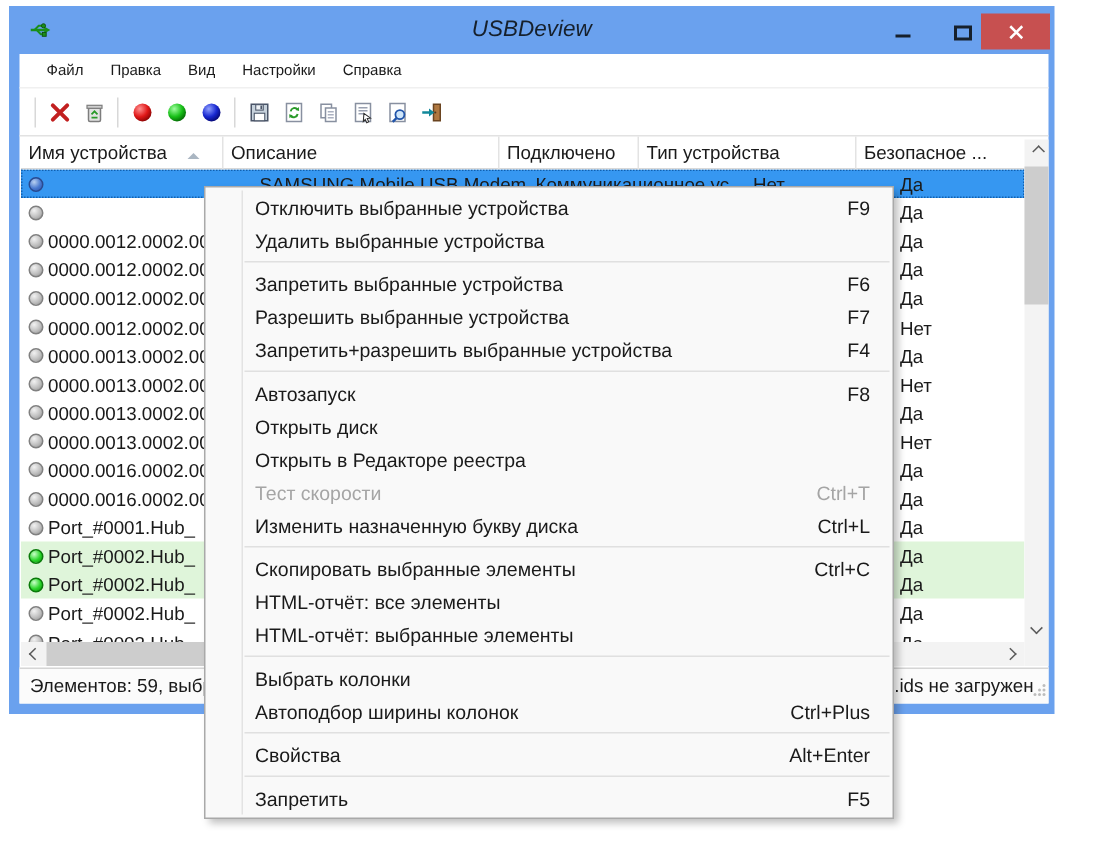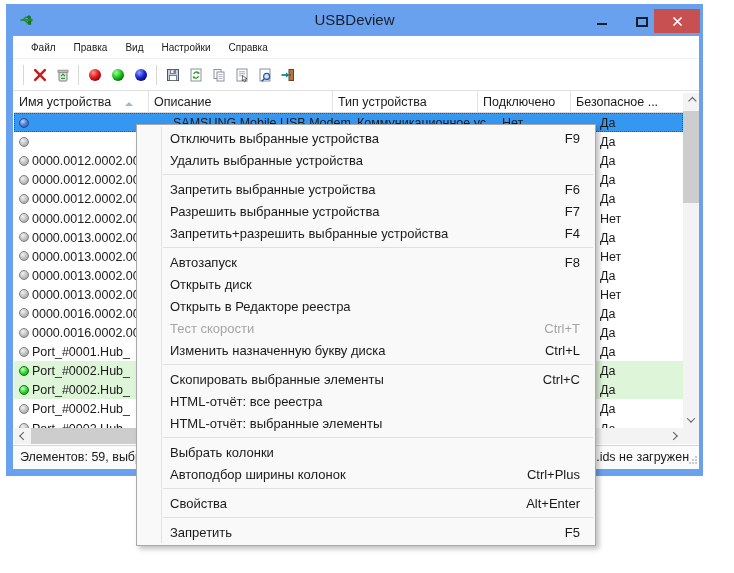--- a/index.html
+++ b/index.html
@@ -5,21 +5,21 @@
   * { margin:0; padding:0; box-sizing:border-box; }
   html,body { background:#fff; }
   body { font-family:"Liberation Sans","DejaVu Sans",sans-serif; color:#1a1a1a; }
   .page { position:relative; width:734px; height:573px; background:#fff; overflow:hidden; }
 
   
   .window { position:absolute; left:6px; top:4px; width:697px; height:472px; background:#6aa1ee; }
   .titlebar { position:relative; height:32px; }
   .appicon { position:absolute; left:12px; top:7px; width:18px; height:18px; }
   .wtitle { position:absolute; left:0; right:0; top:0; height:32px; line-height:32px; text-align:center;
-            font-size:15px; color:#16202c; }
+            font-size:15px; color:#16202c;font-style:italic; }
   .btn-min { position:absolute; right:92px; top:8px; width:18px; height:18px; cursor:default; }
   .glyph-min { position:absolute; left:4px; top:11px; width:10px; height:2px; background:#16202c; }
   .btn-max { position:absolute; right:52px; top:8px; width:18px; height:18px; }
   .glyph-max { position:absolute; left:3px; top:5px; width:12px; height:10px; border:2px solid #16202c; background:transparent; }
   .btn-close { position:absolute; right:3px; top:5px; width:46px; height:24px; background:#c75050;
                display:flex; align-items:center; justify-content:center; }
 
   
   .content { position:absolute; left:7px; top:32px; width:686px; height:433px; background:#fff; }
 
@@ -234,22 +234,22 @@
             <path d="M1.5 8 H6.2" stroke="#11889a" stroke-width="1.8"></path>
             <path d="M6 5.4 L9.6 8 L6 10.6 Z" fill="#11889a"></path>
           </svg>
         </span>
       </div>
 
       <div class="tablewrap">
         <div class="thead">
           <span class="hc h0"><span>Имя устройства</span><span class="sortarrow"></span></span>
           <span class="hc h1">Описание</span>
+          <span class="hc h3">Подключено</span>
           <span class="hc h2">Тип устройства</span>
-          <span class="hc h3">Подключено</span>
           <span class="hc h4">Безопасное ...</span>
         </div>
         <div class="tbody">
             <div class="trow sel">
               <span class="ball blue"></span>
               <span class="cell cname"></span>
               <span class="cell cdesc">SAMSUNG Mobile USB Modem</span>
               <span class="cell ctype">Коммуникационное ус...</span>
               <span class="cell cconn">Нет</span>
               <span class="cell csafe">Да</span>
@@ -467,21 +467,21 @@
         <div class="cm-item">
           <span class="cm-label">Изменить назначенную букву диска</span>
           <span class="cm-shortcut">Ctrl+L</span>
         </div>
         <div class="cm-sep"></div>
         <div class="cm-item">
           <span class="cm-label">Скопировать выбранные элементы</span>
           <span class="cm-shortcut">Ctrl+C</span>
         </div>
         <div class="cm-item">
-          <span class="cm-label">HTML-отчёт: все реестра</span>
+          <span class="cm-label">HTML-отчёт: все элементы</span>
           <span class="cm-shortcut"></span>
         </div>
         <div class="cm-item">
           <span class="cm-label">HTML-отчёт: выбранные элементы</span>
           <span class="cm-shortcut"></span>
         </div>
         <div class="cm-sep"></div>
         <div class="cm-item">
           <span class="cm-label">Выбрать колонки</span>
           <span class="cm-shortcut"></span>

